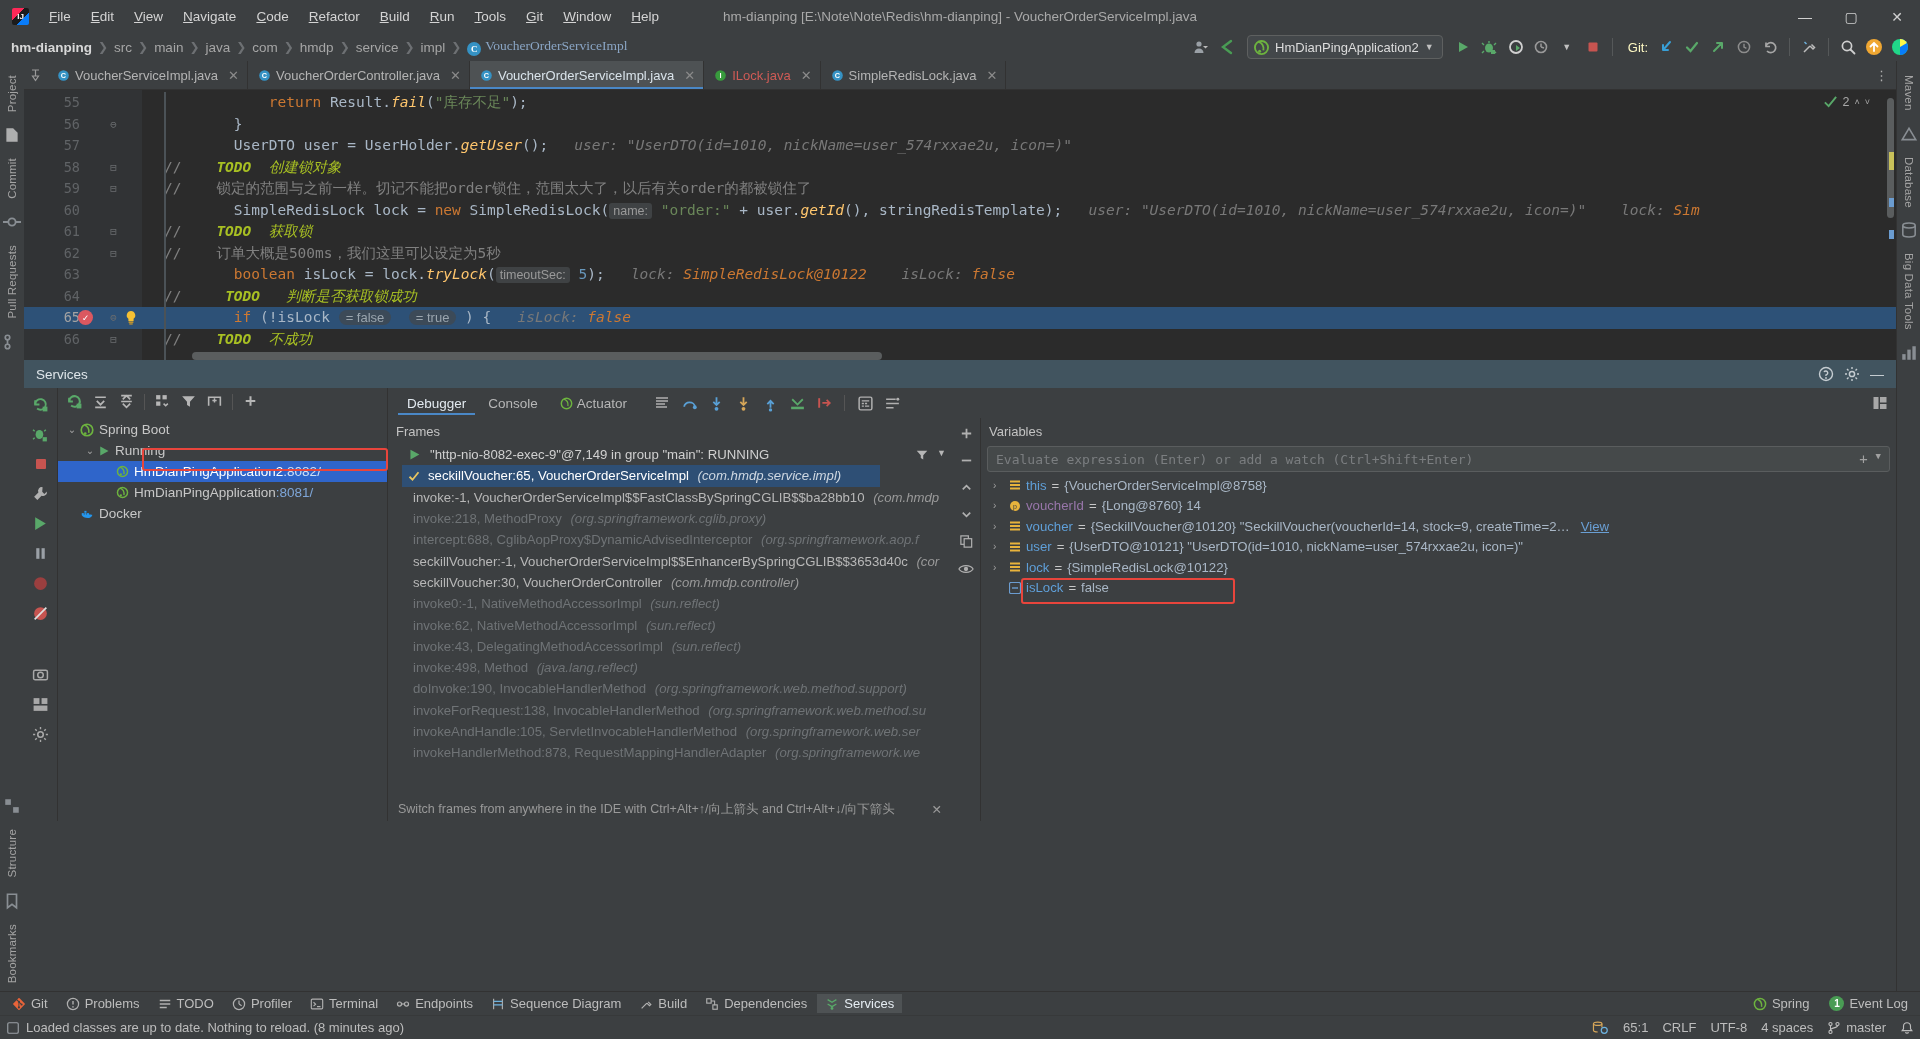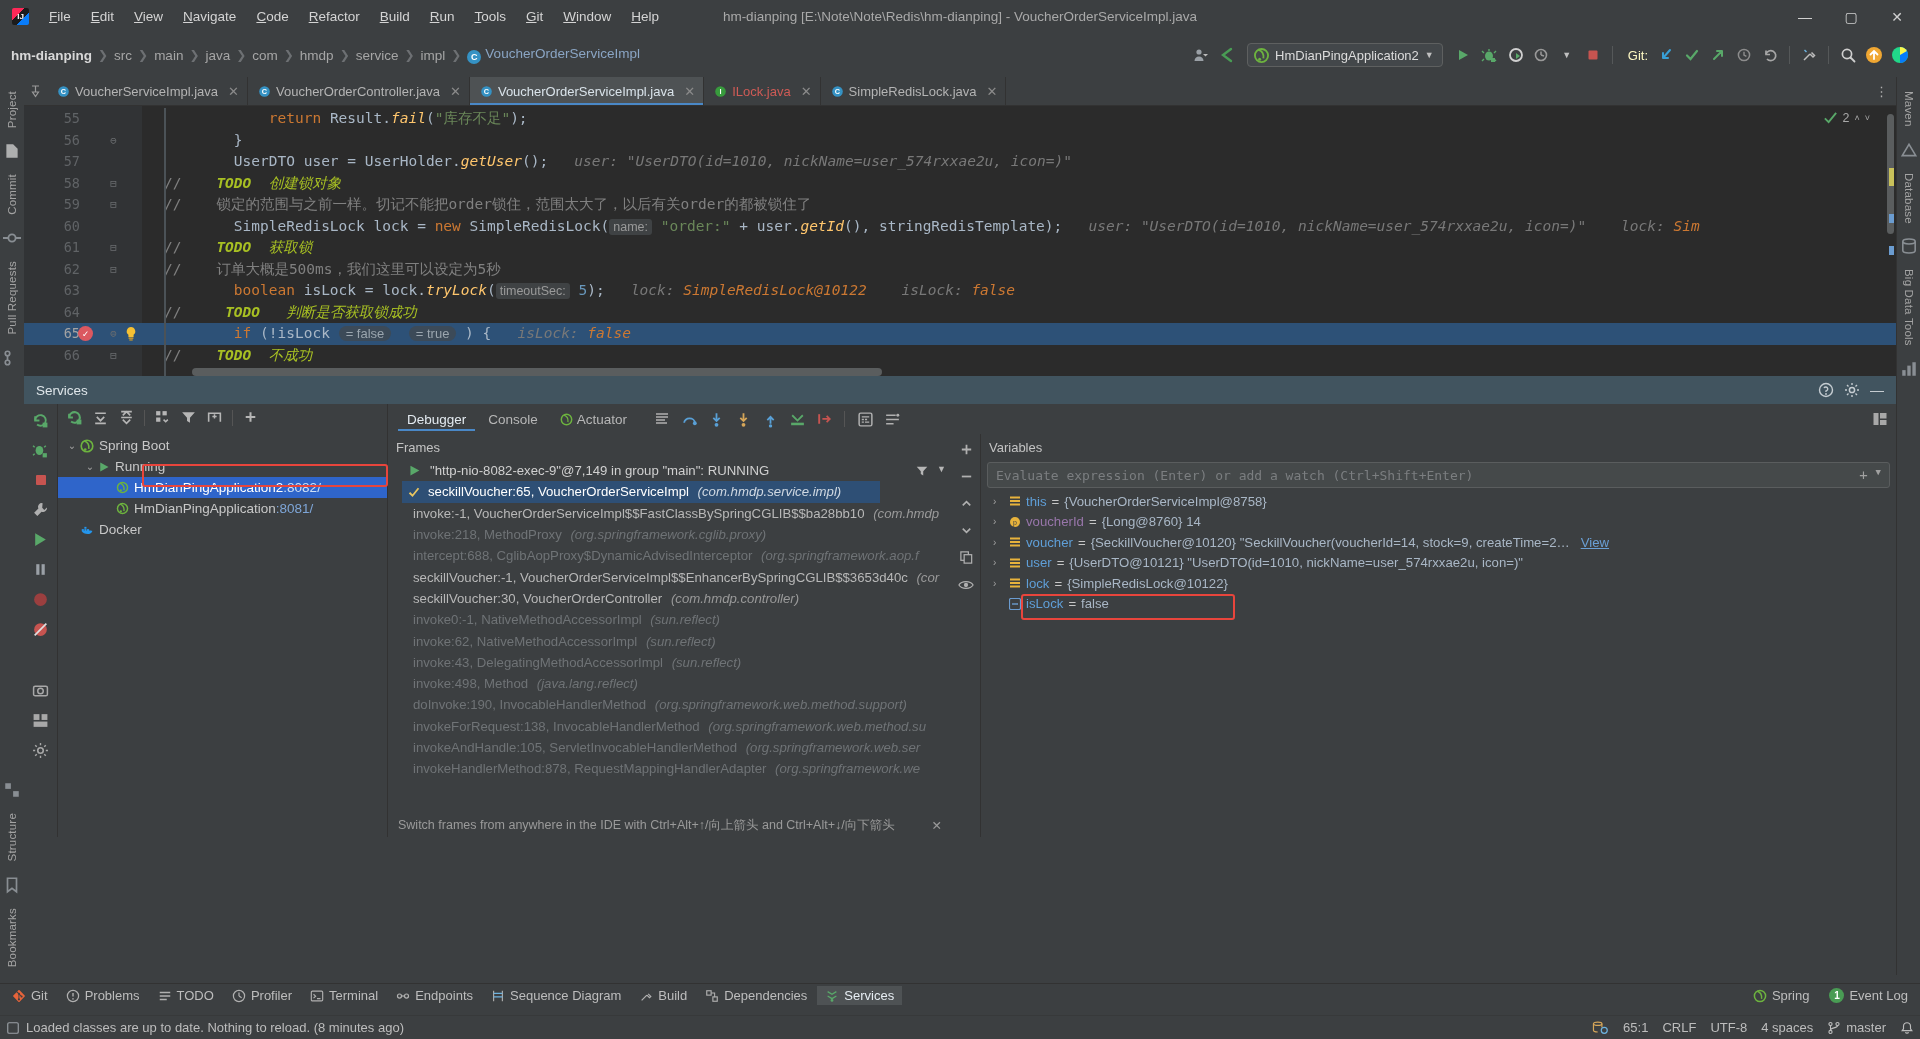--- a/index.html
+++ b/index.html
@@ -4,21 +4,21 @@
 <style>
   * { box-sizing: border-box; margin: 0; padding: 0; }
   html, body {
     width: 1920px; height: 1039px;
     background: #3c3f41;
     font-family: "Liberation Sans", sans-serif;
     font-size: 13px;
     color: #bbbbbb;
     overflow: hidden;
   }
-  .app { position: relative; width: 1920px; height: 1039px; display: flex; flex-direction: column; gap: 8px; }
+  .app { position: relative; width: 1920px; height: 1039px; display: flex; flex-direction: column; }
 
   
   .titlebar {
     height: 33px; background: #3c3f41; display: flex; align-items: center;
     flex: 0 0 33px; position: relative;
   }
   .ij-logo {
     width: 17px; height: 17px; margin: 0 10px 0 12px; border-radius: 2px;
     background: linear-gradient(135deg,#fe2857 0%,#fe2857 38%,#1b1b1b 38%,#1b1b1b 62%,#087cfa 62%);
     position: relative; flex: 0 0 17px;
@@ -43,21 +43,21 @@
   }
 
   
   .navbar {
     height: 28px; flex: 0 0 28px; background: #3c3f41; display: flex;
     align-items: center; padding-left: 8px; position: relative;
   }
   .crumbs { display: flex; align-items: center; }
   .crumb { font-size: 13.5px; color: #a6a6a6; padding: 2px 3px; white-space: nowrap; }
   .crumb.bold { color: #d8d8d8; font-weight: bold; }
-  .crumb.cls { color: #8aa5c4; }
+  .crumb.cls { color: #8aa5c4; font-family: Liberation Serif, serif; }
   .crumb-sep { color: #6d7073; padding: 0 3px; font-size: 12px; }
   .cicon {
     display: inline-block; width: 14px; height: 14px; border-radius: 50%;
     background: #3592c4; color: #fff; font-size: 9px; line-height: 14px;
     text-align: center; margin-right: 4px; vertical-align: -2px; font-weight: bold;
   }
   .tb-right { margin-left: auto; display: flex; align-items: center; padding-right: 8px; gap: 2px; }
   .tb-btn {
     width: 24px; height: 24px; display: flex; align-items: center; justify-content: center;
     border-radius: 3px; cursor: default;

